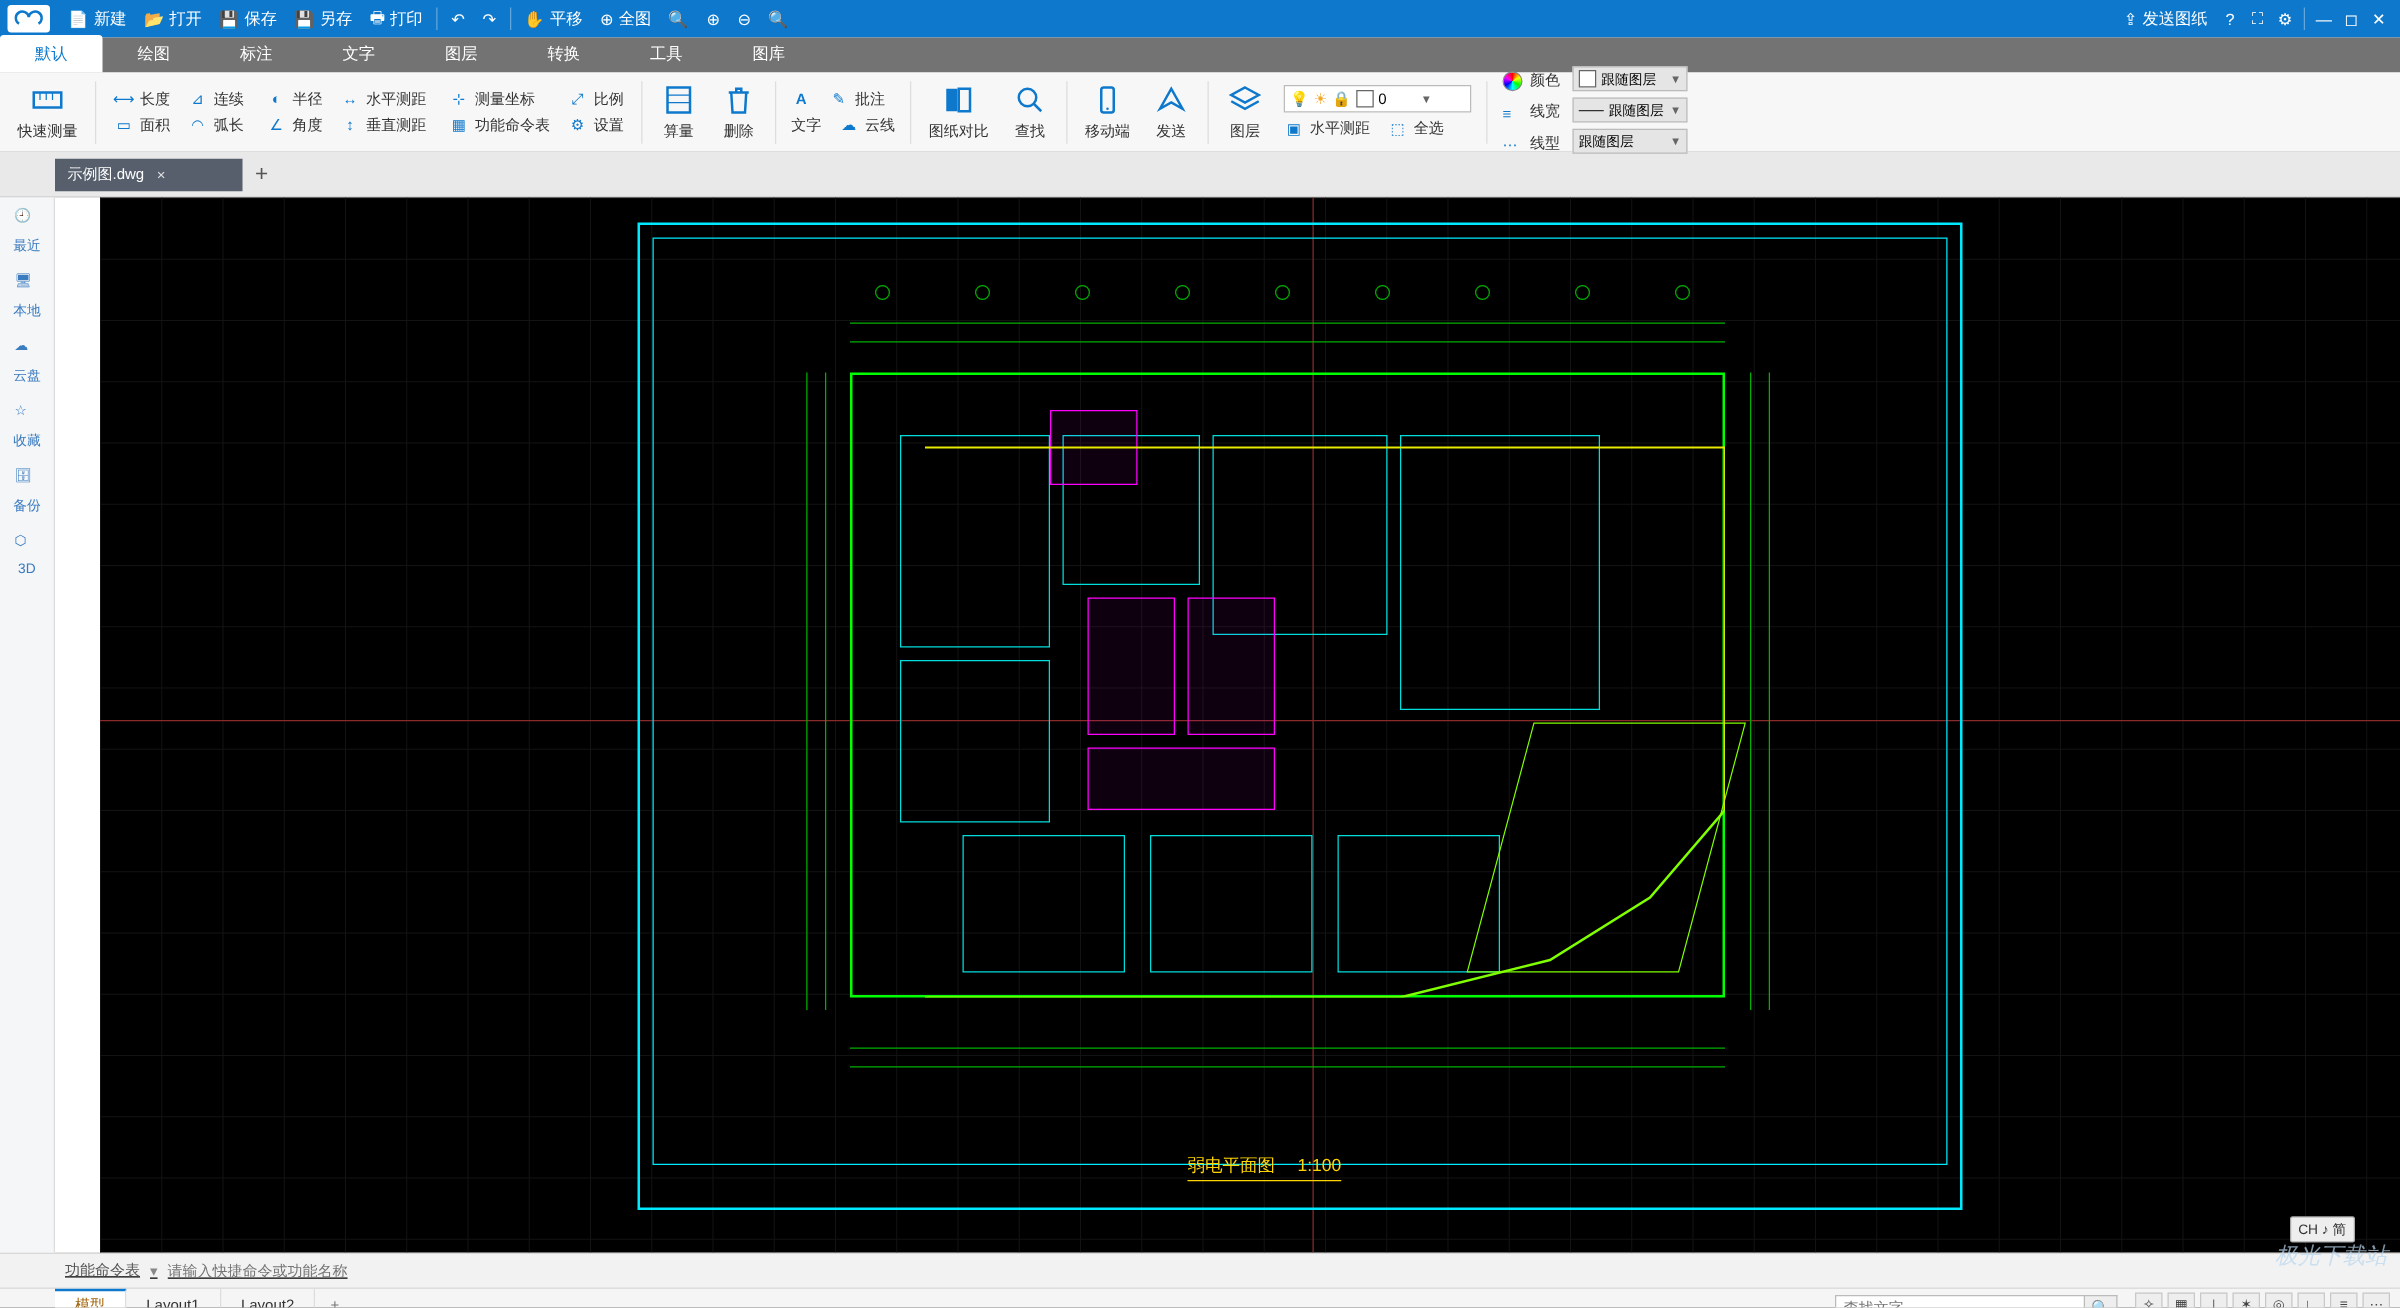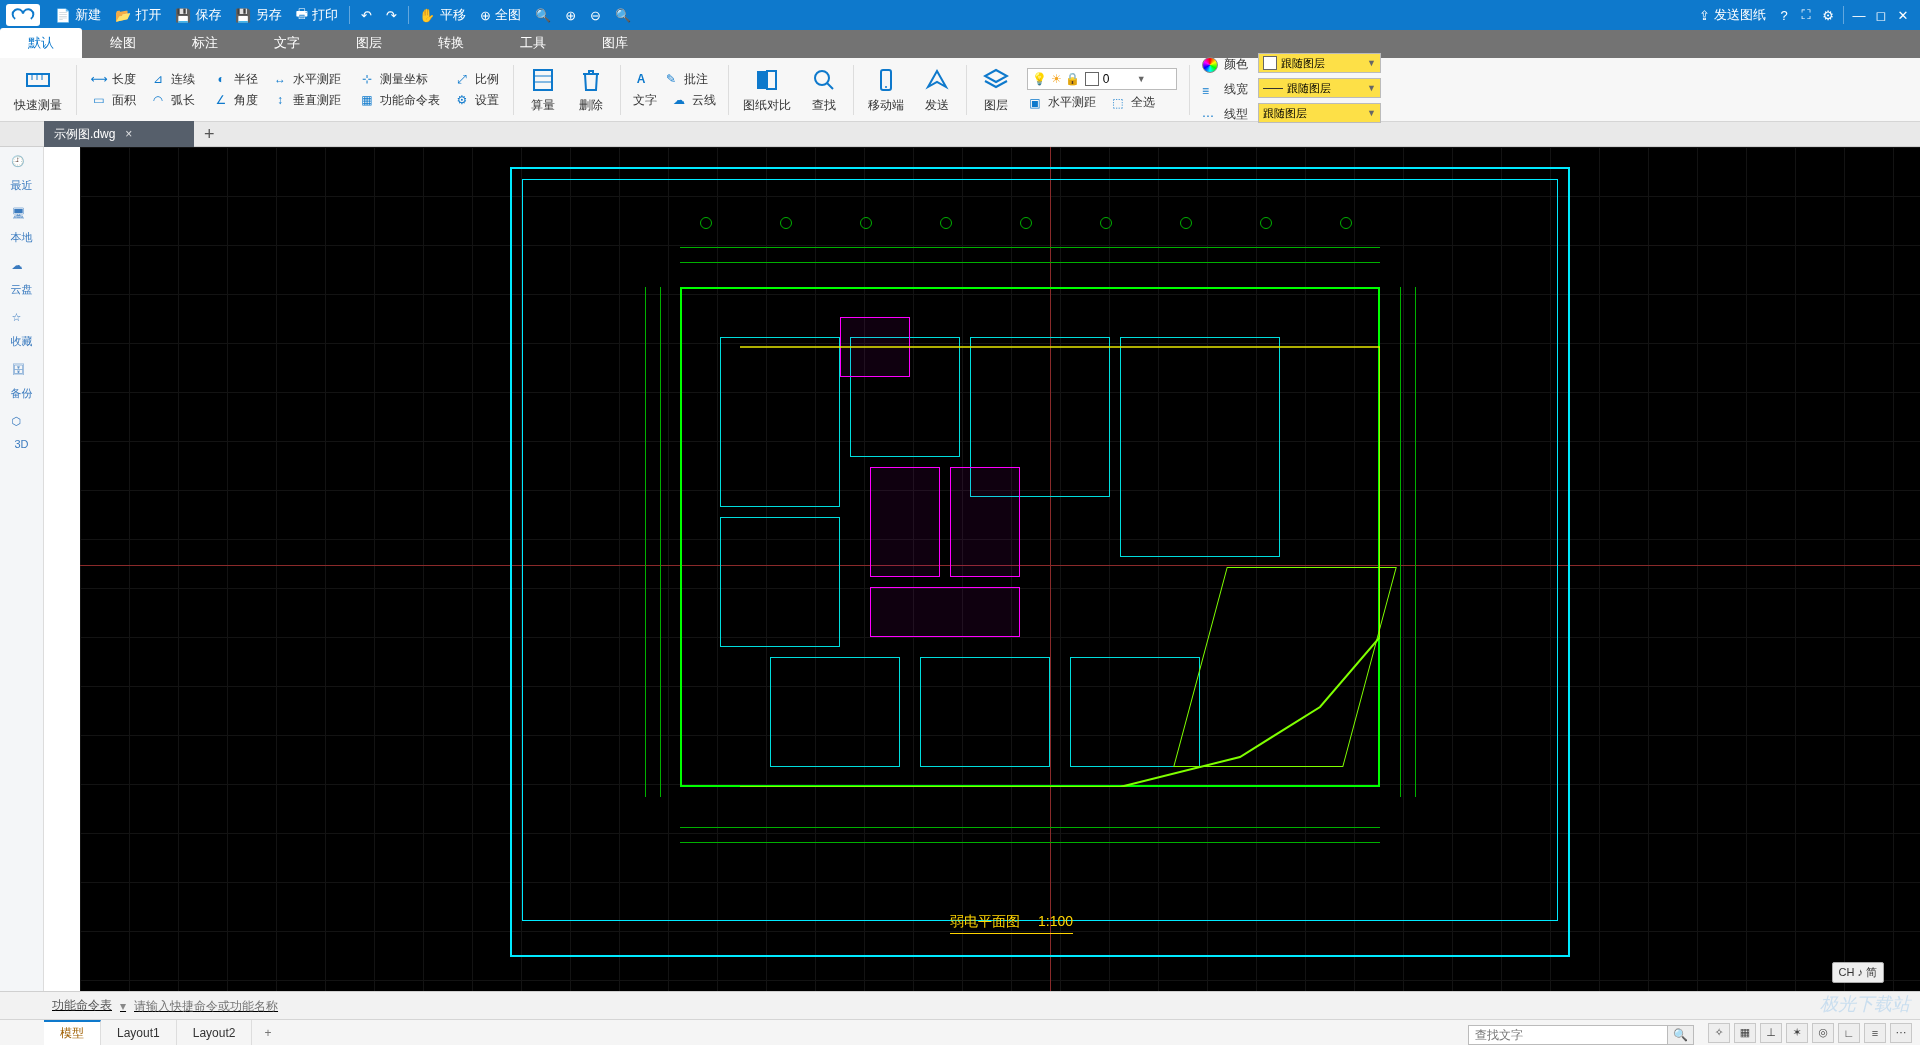--- a/index.html
+++ b/index.html
@@ -26,26 +26,26 @@
 .rlabel { font-size: 12px; color: #333; }
 .rgrid { display: grid; grid-template-columns: repeat(2, auto); grid-template-rows: repeat(2, auto); gap: 4px 14px; padding: 0 8px; }
 .rsmall { display: flex; align-items: center; gap: 5px; font-size: 12px; color: #333; cursor: pointer; }
 .rsmall .ico { width: 16px; height: 16px; display: inline-flex; align-items: center; justify-content: center; }
 .rdiv { width: 1px; height: 50px; background: #ddd; margin: 0 4px; }
 
 .layer-combo { display: flex; align-items: center; border: 1px solid #bbb; height: 22px; background: #fff; padding: 0 4px; gap: 4px; width: 150px; }
 .layer-combo input { border: none; outline: none; width: 30px; font-size: 12px; }
 .layer-row { display: flex; align-items: flex-end; gap: 6px; margin-bottom: 3px; }
 .layer-label { font-size: 12px; color: #333; width: 28px; }
-.layer-select { border: 1px solid #bbb; height: 20px; width: 123px; font-size: 11px; background: #fde047; display: flex; align-items: center; padding: 0 4px; justify-content: space-between; }
+.layer-select { border: 1px solid #bbb; height: 20px; width: 92px; font-size: 11px; background: #e5e5e5; display: flex; align-items: center; padding: 0 4px; justify-content: space-between; }
 .color-swatch { width: 16px; height: 16px; border-radius: 50%; background: conic-gradient(red,yellow,lime,cyan,blue,magenta,red); border: 1px solid #888; }
 .swatch-box { width: 14px; height: 14px; border: 1px solid #666; background: #fff; }
 
 
-.doctabs { height: 25px; background: #e9e9e9; border-bottom: 1px solid #cfcfcf; display: flex; align-items: center; }
+.doctabs { height: 36px; background: #e9e9e9; border-bottom: 1px solid #cfcfcf; display: flex; align-items: center; }
 .doctab { height: 26px; background: #565f6b; color: #fff; display: flex; align-items: center; padding: 0 10px; gap: 10px; font-size: 12px; min-width: 150px; }
 .doctab .close { cursor: pointer; opacity: .8; }
 .addtab { padding: 0 10px; color: #555; font-size: 18px; cursor: pointer; }
 
 
 .main { display: flex; height: calc(1046px - 30px - 28px - 64px - 26px - 28px - 26px); }
 .sidebar { width: 44px; background: #f4f6f8; border-right: 1px solid #dcdcdc; display: flex; flex-direction: column; align-items: center; padding-top: 8px; gap: 14px; }
 .side-item { display: flex; flex-direction: column; align-items: center; gap: 3px; color: #3b7bbf; cursor: pointer; font-size: 11px; }
 .side-item .ico { width: 20px; height: 20px; }
 

